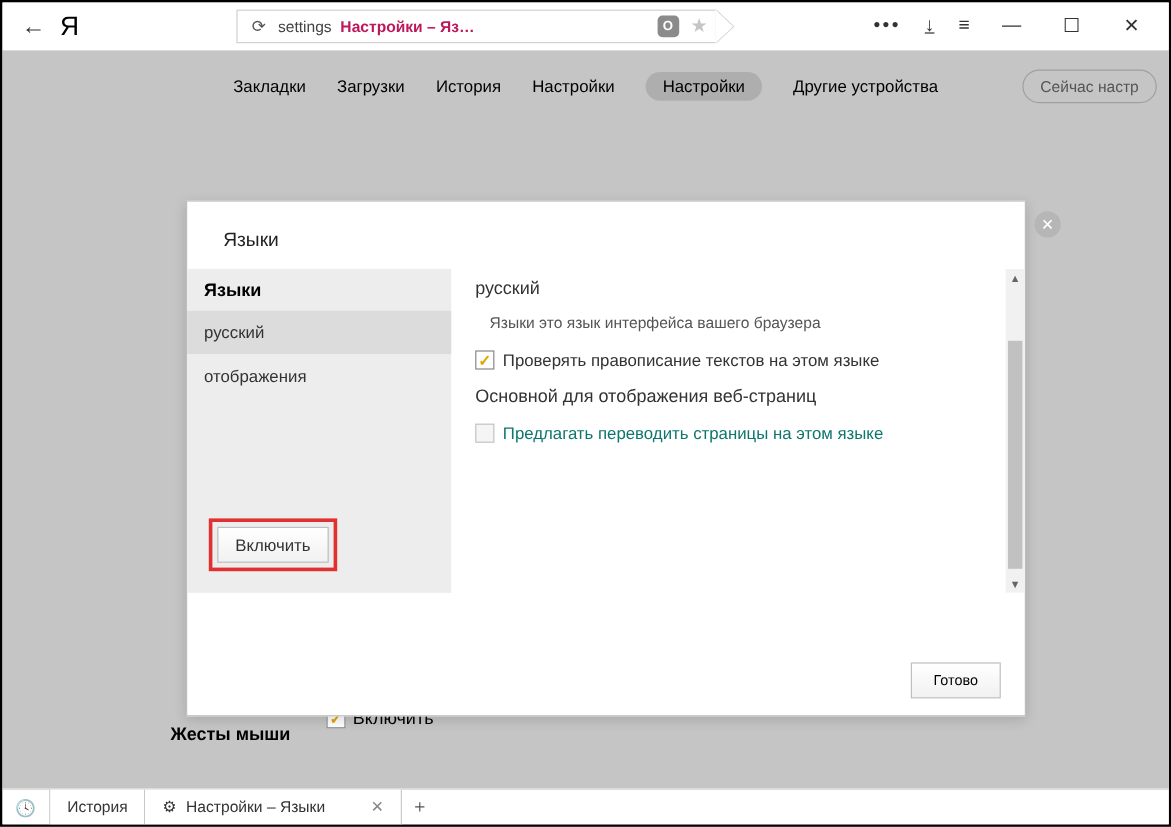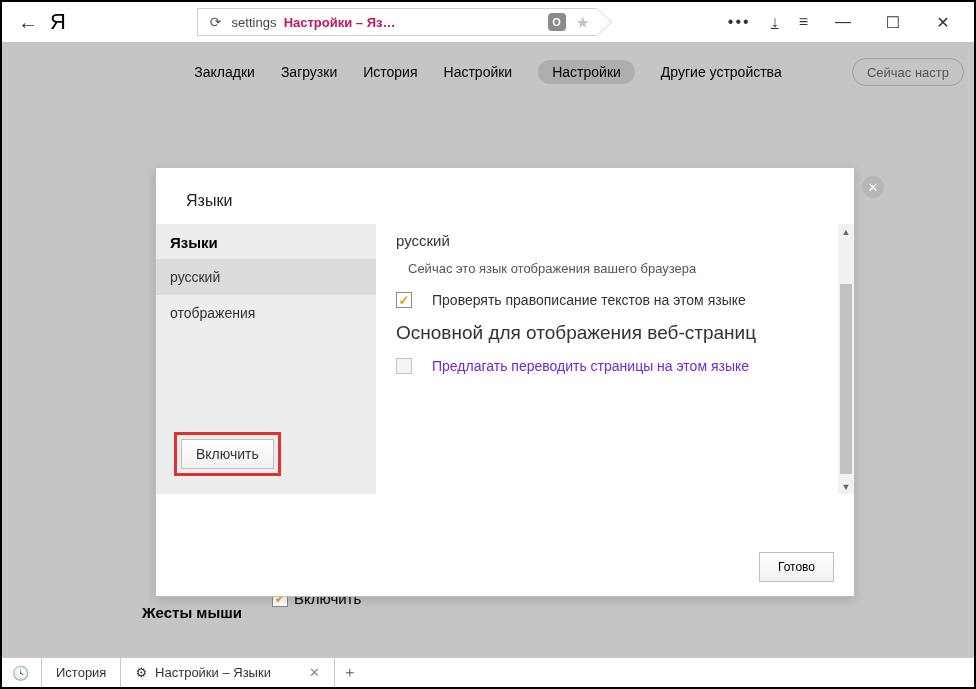--- a/index.html
+++ b/index.html
@@ -43,26 +43,26 @@
   .modal-body{display:flex; height:270px; position:relative;}
   .lang-list{width:220px; background:#ededed; display:flex; flex-direction:column; position:relative;}
   .lang-list-title{padding:10px 14px 8px; font-weight:700; font-size:15px;}
   .lang-item{padding:10px 14px; font-size:14px; color:#333;}
   .lang-item.selected{background:#dcdcdc;}
   .add-wrap{position:absolute; bottom:18px; left:18px; border:3px solid #e03030; padding:4px;}
   .add-btn{border:1px solid #bfbfbf; background:linear-gradient(#fff,#f1f1f1); padding:6px 14px; font-size:14px; color:#333; cursor:pointer;}
   .lang-detail{flex:1; padding:8px 20px 8px 20px; position:relative; font-size:14px; color:#333; overflow-y:auto;}
   .lang-detail .lname{font-size:15px; margin-bottom:12px;}
   .lang-detail .note{font-size:13px; color:#555; padding-left:12px; margin-bottom:16px;}
-  .row{display:flex; align-items:flex-start; gap:20px; margin-bottom:14px;}
+  .row{display:flex; align-items:flex-start; gap:7px; margin-bottom:14px;}
   .row .box{width:16px;height:16px;border:1px solid #888;background:#fff;display:flex;align-items:center;justify-content:center;flex-shrink:0;}
   .row .box.checked::after{content:"✓"; color:#e4a400; font-size:13px; font-weight:bold;}
-  .row.disabled{color:#6d28d9;}
+  .row.disabled{color:#0f766e;}
   .row.disabled .box{border-color:#c4c4c4; background:#f5f5f5;}
-  .section-h{font-size:19px; margin:6px 0 14px;}
+  .section-h{font-size:15px; margin:6px 0 14px;}
   .inner-sb{position:absolute; top:0; right:0; width:16px; bottom:0; background:#f1f1f1;}
   .inner-sb .up,.inner-sb .down{height:15px;display:flex;align-items:center;justify-content:center;font-size:9px;color:#666;}
   .inner-sb .down{position:absolute;bottom:0;left:0;right:0;}
   .inner-sb .thumb{position:absolute; left:2px; right:2px; top:60px; height:190px; background:#c1c1c1;}
   .modal-foot{position:absolute; bottom:0; left:0; right:0; padding:14px 20px; display:flex; justify-content:flex-end;}
   .done-btn{border:1px solid #bfbfbf; background:linear-gradient(#fff,#f1f1f1); padding:7px 18px; font-size:12px; cursor:pointer;}
 
   
   .tabstrip{position:absolute; left:0; right:0; bottom:0; height:30px; background:#fff; border-top:1px solid #c9c9c9; display:flex; align-items:stretch;}
   .tabstrip .status{width:40px; display:flex; align-items:center; justify-content:center; font-size:14px; color:#333; border-right:1px solid #c9c9c9;}
@@ -132,21 +132,21 @@
           <div class="lang-list-title">Языки</div>
           <div class="lang-item selected">русский</div>
           <div class="lang-item">отображения</div>
           <div class="add-wrap">
             <button class="add-btn">Включить</button>
           </div>
         </div>
 
         <div class="lang-detail">
           <div class="lname">русский</div>
-          <div class="note">Сейчас это язык отображения вашего браузера</div>
+          <div class="note">Языки это язык интерфейса вашего браузера</div>
           <div class="row">
             <span class="box checked"></span>
             <span>Проверять правописание текстов на этом языке</span>
           </div>
           <div class="section-h">Основной для отображения веб-страниц</div>
           <div class="row disabled">
             <span class="box"></span>
             <span>Предлагать переводить страницы на этом языке</span>
           </div>
 

